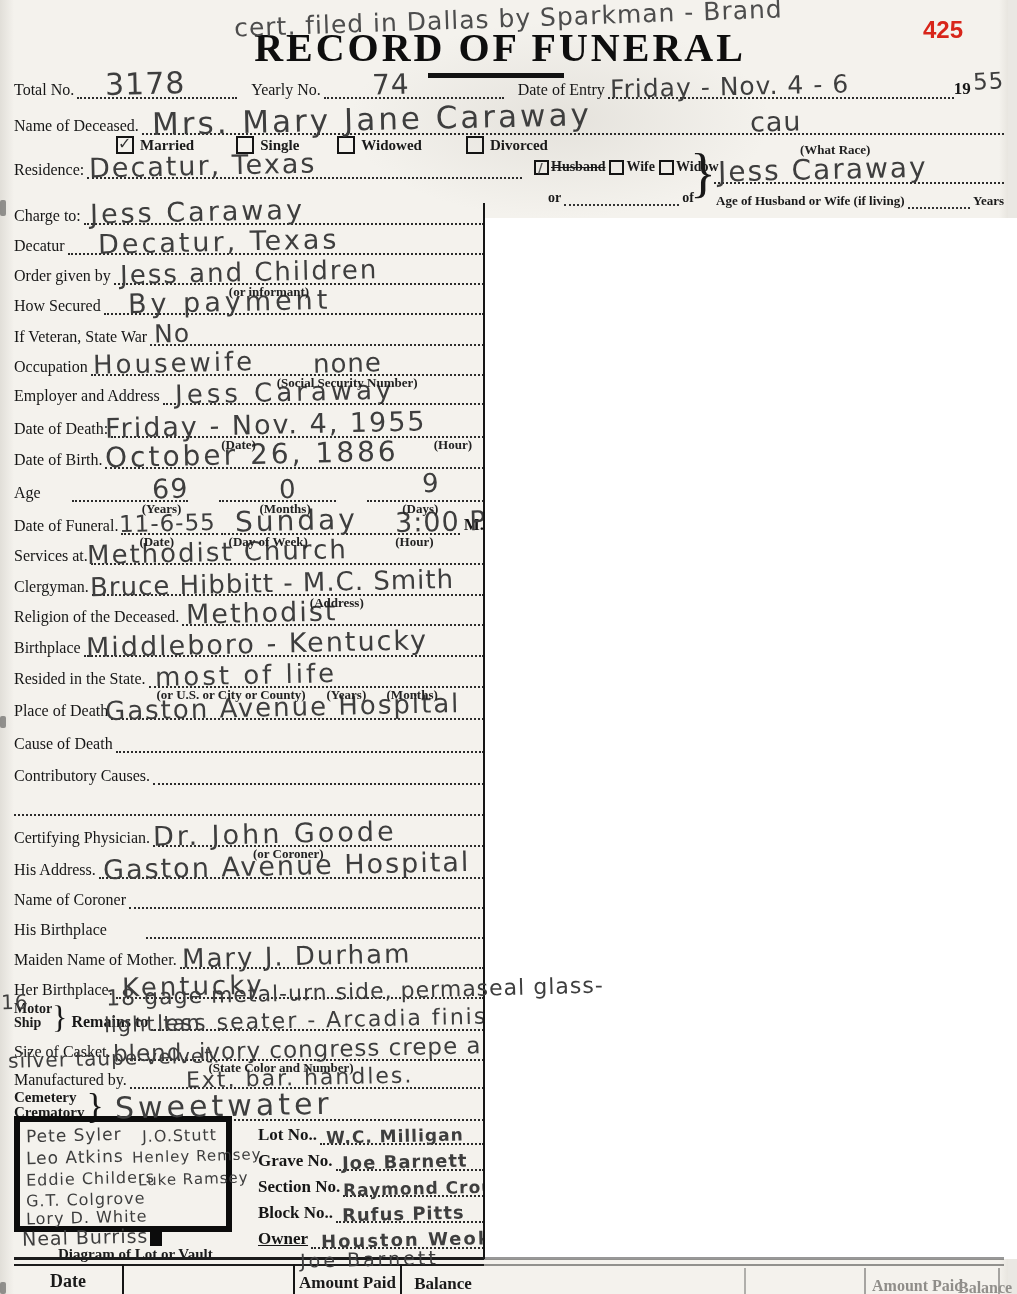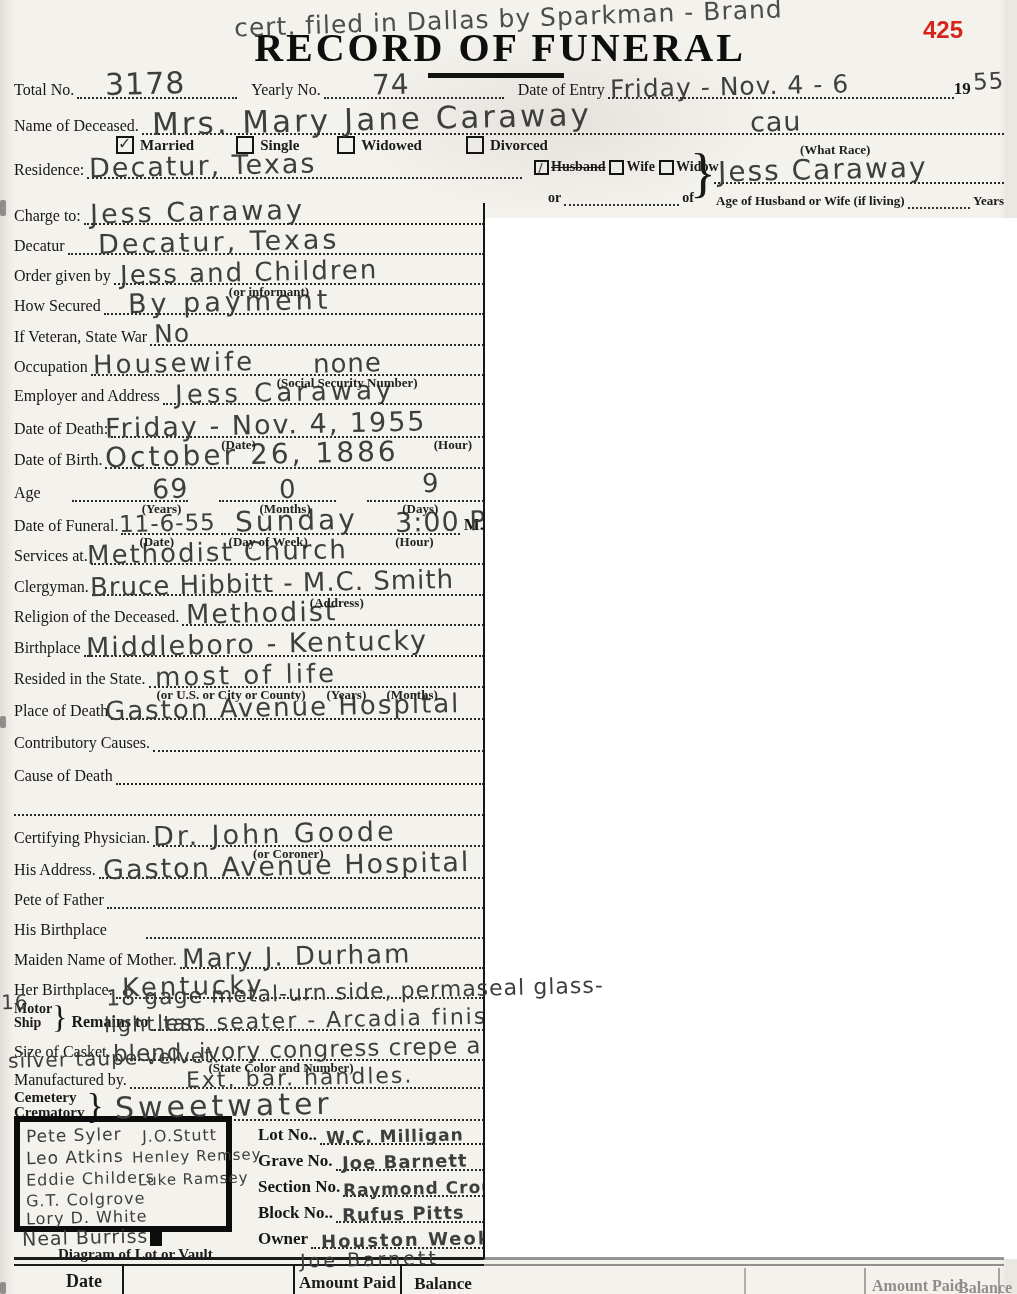--- a/index.html
+++ b/index.html
@@ -260,55 +260,55 @@
       </span>
     </div>
 
     <div class="row" style="height:32px;">
       <span class="lbl">Place of Death</span>
       <span class="fill">
           <span class="hw" style="font-size:26px;left:-6px;letter-spacing:2px;">Gaston Avenue Hospital</span>
         </span>
     </div>
 
+    <div class="row" style="height:33px;">
+      <span class="lbl">Cause of Death</span>
+      <span class="fill">
+          <span class="hw"></span>
+        </span>
+    </div>
+
     <div class="row" style="height:32px;">
       <span class="lbl">Contributory Causes.</span>
       <span class="fill">
           <span class="hw"></span>
         </span>
     </div>
 
-    <div class="row" style="height:33px;">
-      <span class="lbl">Cause of Death</span>
-      <span class="fill">
-          <span class="hw"></span>
-        </span>
-    </div>
-
     <div class="row" style="height:31px;">
       <span class="fill" style="margin-left:0;"></span>
     </div>
 
     <div class="row" style="height:31px;">
       <span class="lbl">Certifying Physician.</span>
       <span class="fill">
         <span class="hw" style="font-size:27px;left:0;letter-spacing:3px;">Dr. John Goode</span>
         <span class="sub" style="left:100px;">(or Coroner)</span>
       </span>
     </div>
 
     <div class="row" style="height:32px;">
       <span class="lbl">His Address.</span>
       <span class="fill">
           <span class="hw" style="font-size:27px;left:4px;letter-spacing:2px;">Gaston Avenue Hospital</span>
         </span>
     </div>
 
     <div class="row" style="height:30px;">
-      <span class="lbl">Pete of Father</span>
+      <span class="lbl">Name of Coroner</span>
       <span class="fill">
           <span class="hw"></span>
         </span>
     </div>
 
     <div class="row" style="height:30px;gap:36px;">
       <span class="lbl">His Birthplace</span>
       <span class="fill">
           <span class="hw"></span>
         </span>
@@ -405,36 +405,36 @@
           <span class="hw" style="font-size:17px;left:0;">Raymond Crouch</span>
         </span>
     </div>
     <div class="row" style="height:26px;">
       <span class="lbl" style="font-size:17px;">Block No..</span>
       <span class="fill">
           <span class="hw" style="font-size:18px;">Rufus Pitts</span>
         </span>
     </div>
     <div class="row" style="height:26px;">
-      <span class="lbl" style="font-size:17px;">Owner</span>
+      <span class="lbl" style="font-size:17px;text-decoration:underline;">Owner</span>
       <span class="fill">
           <span class="hw" style="font-size:18px;left:10px;letter-spacing:2px;">Houston Weok</span>
         </span>
     </div>
   </div>
   <div class="hw-abs" style="left:300px;top:1250px;font-size:19px;letter-spacing:3px;z-index:7;">Joe Barnett</div>
 
   <div class="abs" style="left:14px;top:1257px;width:470px;height:4px;border-top:3px solid #1c1c1c;border-bottom:2px solid #1c1c1c;z-index:6;"></div>
   <div class="abs" style="left:484px;top:1257px;width:520px;height:4px;border-top:3px solid #1c1c1c;border-bottom:2px solid #1c1c1c;opacity:.45;z-index:6;"></div>
 
   <div class="abs" style="left:14px;top:1264px;width:470px;height:30px;font-size:18px;font-weight:bold;z-index:6;">
     <div class="vline" style="left:108px;top:0;height:30px;"></div>
     <div class="vline" style="left:279px;top:0;height:30px;"></div>
     <div class="vline" style="left:386px;top:0;height:30px;"></div>
-    <span class="abs" style="left:16px;width:108px;top:7px;text-align:center;">Date</span>
+    <span class="abs" style="left:0;width:108px;top:7px;text-align:center;">Date</span>
     <span class="abs" style="left:281px;width:105px;top:9px;text-align:center;font-size:17px;">Amount Paid</span>
     <span class="abs" style="left:388px;width:82px;top:10px;text-align:center;font-size:17px;">Balance</span>
   </div>
 
   <div class="vline" style="left:744px;top:1268px;height:26px;opacity:.3;"></div>
   <div class="vline" style="left:864px;top:1268px;height:26px;opacity:.35;"></div>
   <div class="vline" style="left:998px;top:1268px;height:26px;opacity:.35;"></div>
   <div class="abs" style="left:872px;top:1277px;font-size:16px;font-weight:bold;color:#8f8d89;filter:blur(.6px);white-space:nowrap;">Amount Paid</div>
   <div class="abs" style="left:958px;top:1279px;font-size:16px;font-weight:bold;color:#918f8b;filter:blur(.7px);white-space:nowrap;">Balance</div>
 

